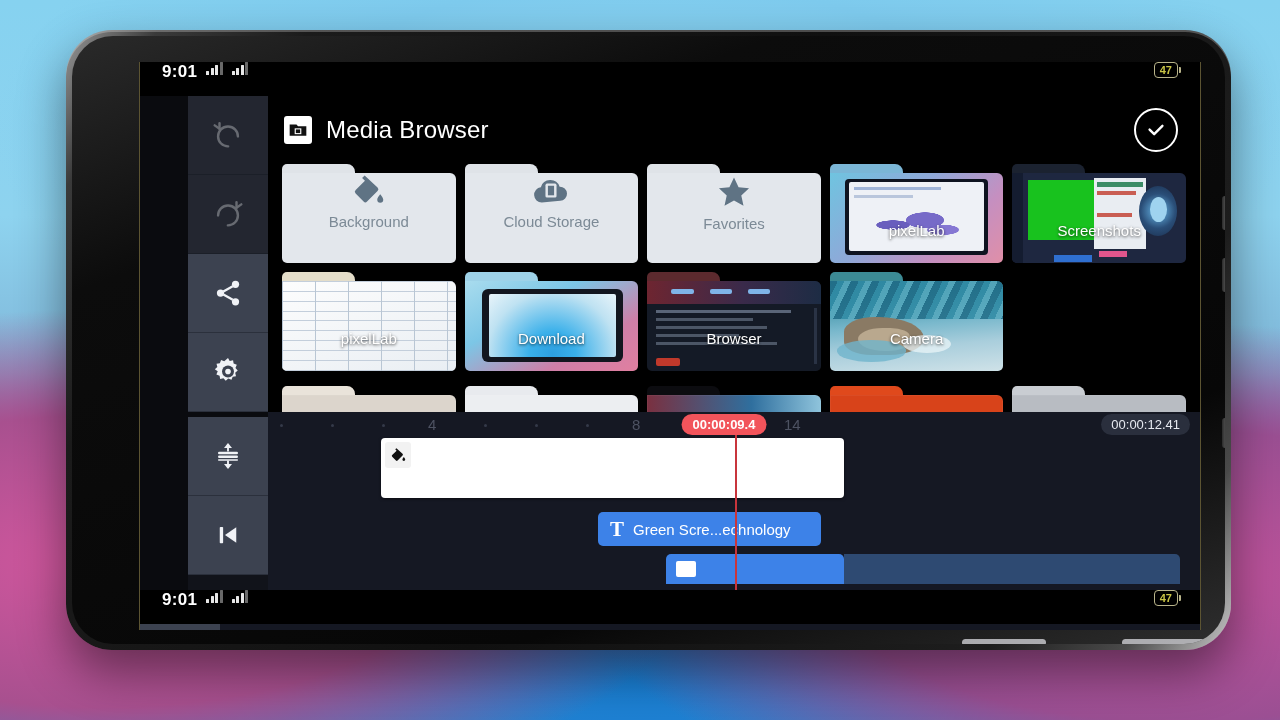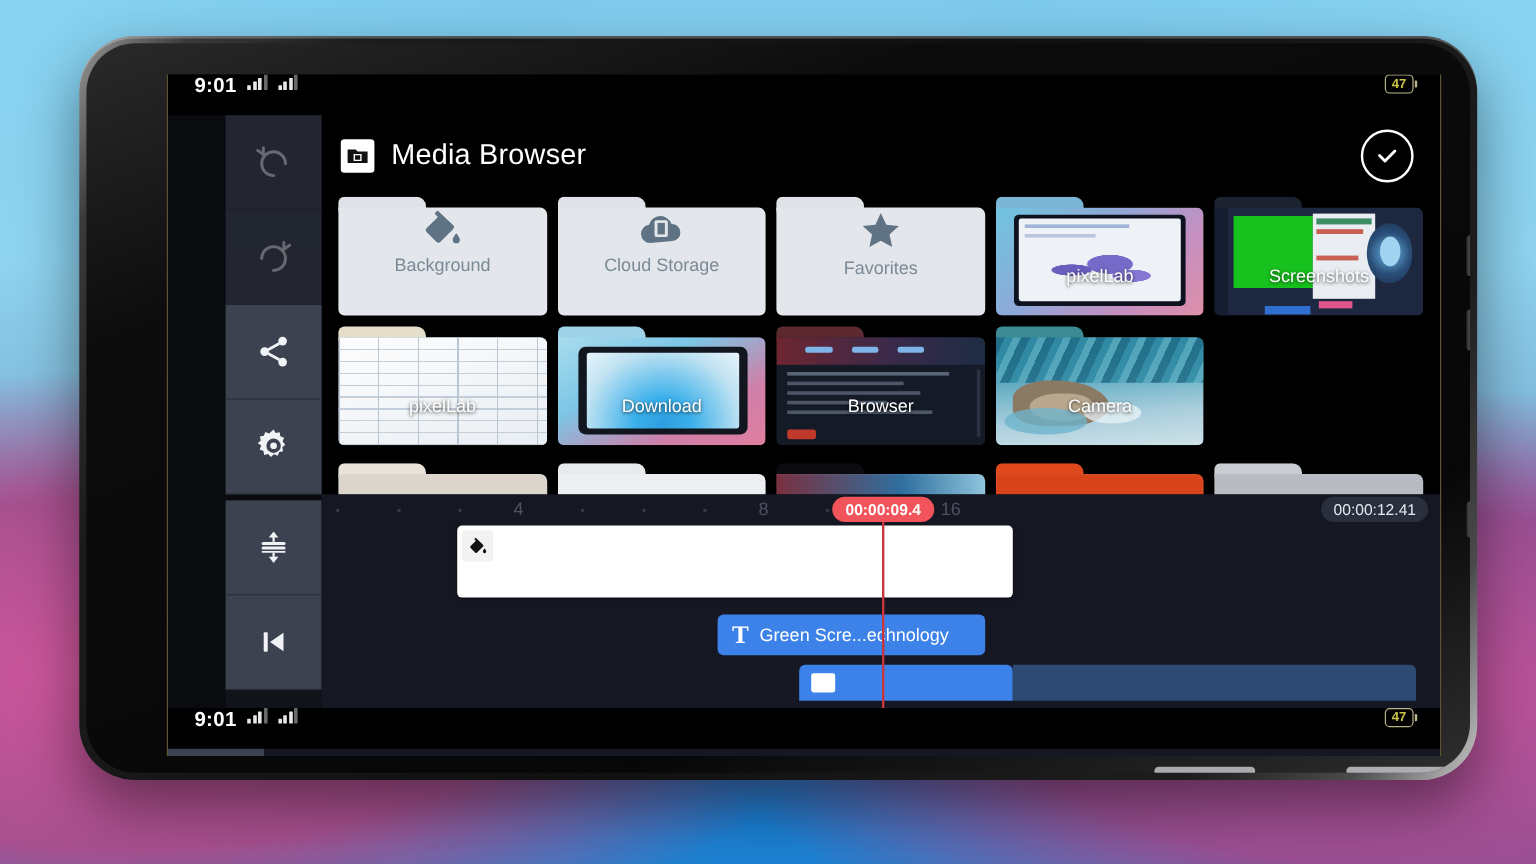--- a/index.html
+++ b/index.html
@@ -428,23 +428,23 @@
             <div class="ruler">
               <span class="dot" style="left:12px;"></span>
               <span class="dot" style="left:63px;"></span>
               <span class="dot" style="left:114px;"></span>
               <span class="tick" style="left:160px;">4</span>
               <span class="dot" style="left:216px;"></span>
               <span class="dot" style="left:267px;"></span>
               <span class="dot" style="left:318px;"></span>
               <span class="tick" style="left:364px;">8</span>
               <span class="dot" style="left:420px;"></span>
-              <span class="tick" style="left:516px;">16</span>
-
-              <span class="time-badge" style="left:468px;">00:00:09.4</span>
+              <span class="tick" style="left:516px;">14</span>
+
+              <span class="time-badge" style="left:456px;">00:00:09.4</span>
               <span class="total-badge">00:00:12.41</span>
             </div>
 
             <div class="playhead" style="left:467px;"></div>
 
             <div class="track clip-bg" style="left:113px; top:26px; width:463px; height:60px;">
               <span class="bucket">
                 <svg width="17" height="17" viewBox="0 0 24 24" fill="#111">
                   <path d="M9.1 1.6 7.4 3.3l1.9 1.9-6.2 6.2a1.6 1.6 0 0 0 0 2.3l5.3 5.3a1.6 1.6 0 0 0 2.3 0l7-7a1.6 1.6 0 0 0 0-2.3z"></path>
                   <path d="M19.5 14.2s-2 2.3-2 3.6a2 2 0 0 0 4 0c0-1.3-2-3.6-2-3.6z"></path>

